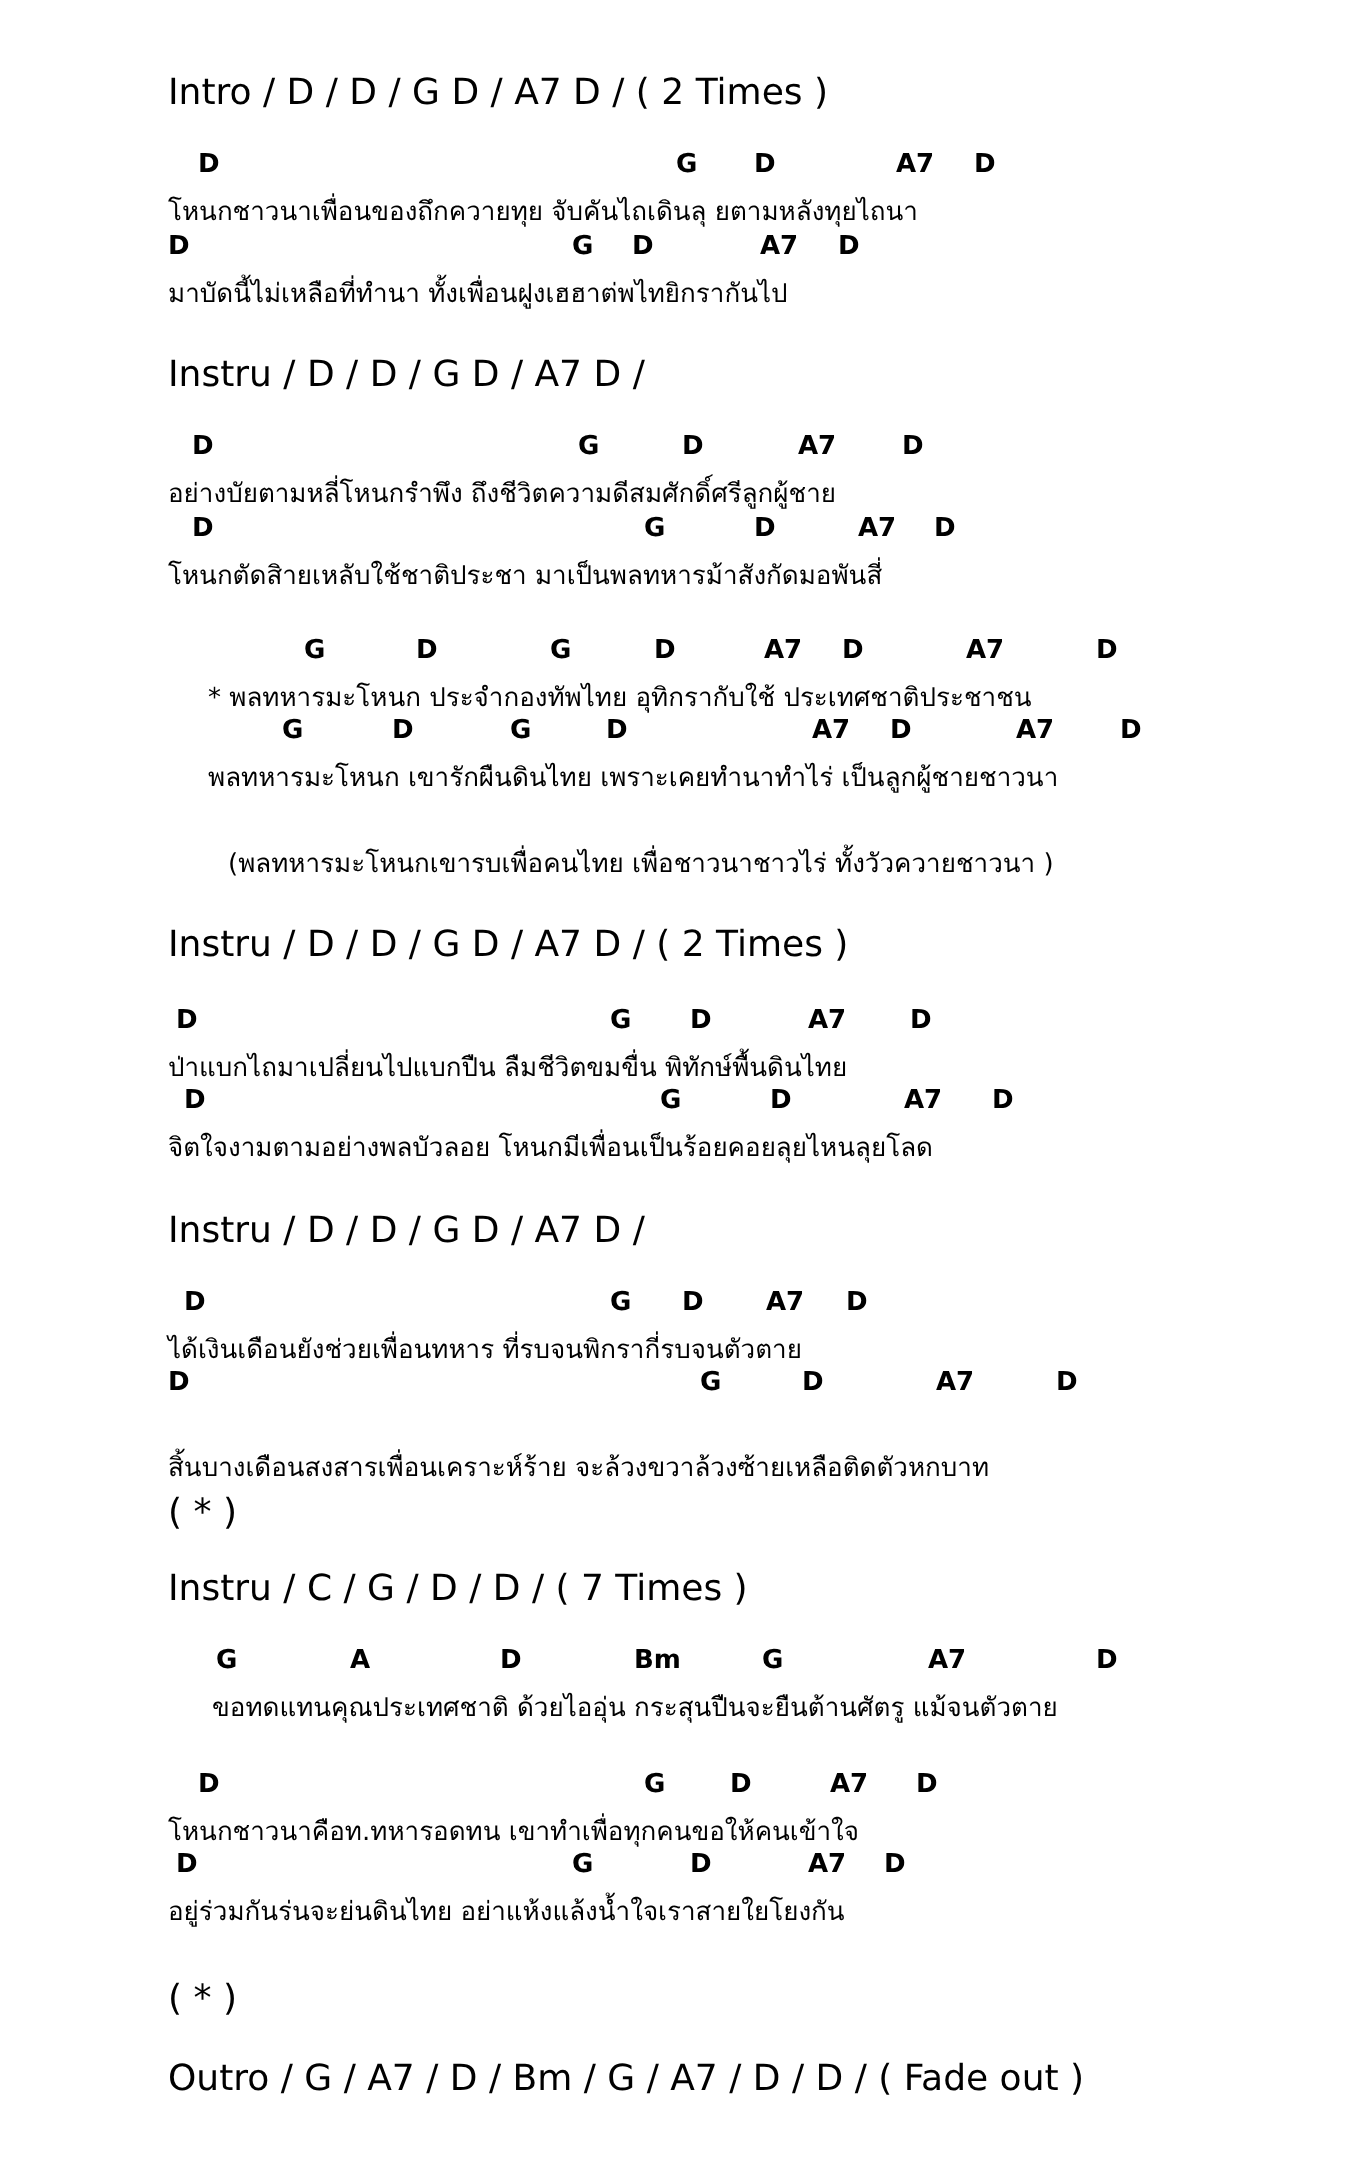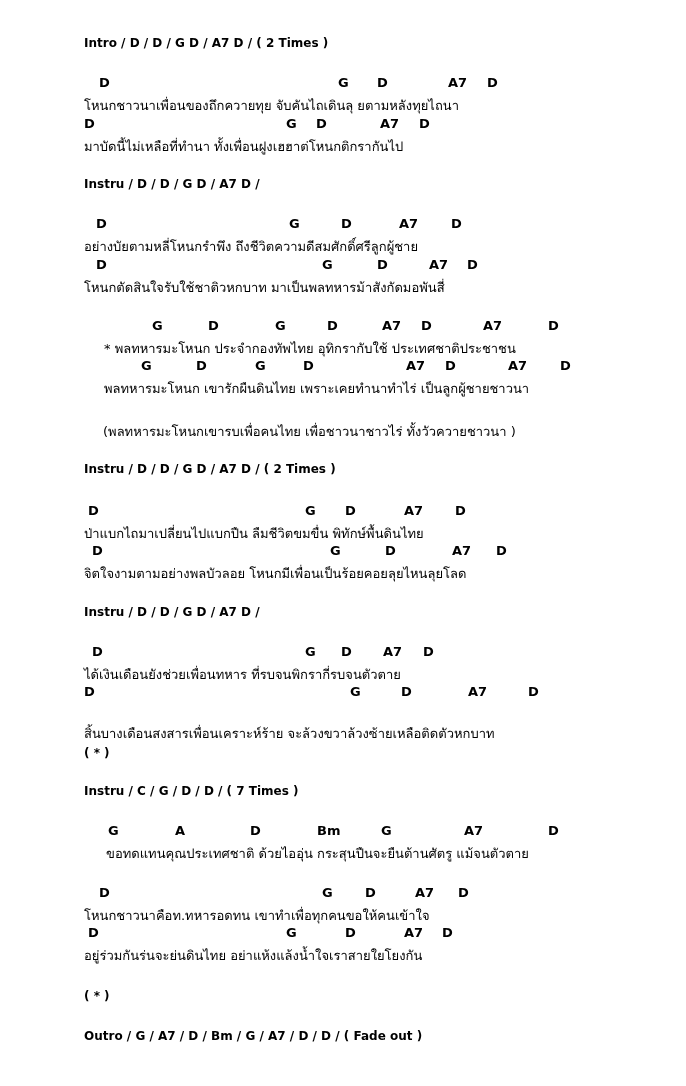--- a/index.html
+++ b/index.html
@@ -1,19 +1,19 @@
 <!DOCTYPE html>
 <html><head>
   <meta charset="utf-8">
   <style>
     html, body { margin: 0; padding: 0; background: #ffffff; }
     body { width: 686px; height: 1086px; position: relative; overflow: hidden;
       font-family: "DejaVu Sans", "Liberation Sans", sans-serif; color: #000; }
     .line { position: absolute; left: 0; white-space: nowrap; }
-    .hdr { font-weight: bold; font-size: 12px; }
+    .hdr { font-weight: normal; font-size: 18px; }
     .lyric { font-size: 13px; }
     .chord { position: absolute; font-weight: bold; font-size: 13px; white-space: nowrap; }
   </style>
 </head>
 <body>
 
 <div>
   <div class="line hdr" style="left:84px;top:36px">Intro  / D / D / G D / A7 D / ( 2 Times )</div>
 
   <div class="line" style="top:75px;height:16px">
@@ -24,40 +24,40 @@
       <span class="chord" style="left: 487px; top: 0px;">D</span>
     </div>
   <div class="line lyric" style="left:84px;top:95px">โหนกชาวนาเพื่อนของถึกควายทุย จับคันไถเดินลุ ยตามหลังทุยไถนา</div>
   <div class="line" style="top:116px;height:16px">
       <span class="chord" style="left: 84px; top: 0px;">D</span>
       <span class="chord" style="left: 286px; top: 0px;">G</span>
       <span class="chord" style="left: 316px; top: 0px;">D</span>
       <span class="chord" style="left: 380px; top: 0px;">A7</span>
       <span class="chord" style="left: 419px; top: 0px;">D</span>
     </div>
-  <div class="line lyric" style="left:84px;top:136px">มาบัดนี้ไม่เหลือที่ทำนา ทั้งเพื่อนฝูงเฮฮาต่โหนกติกรากันไป</div>
+  <div class="line lyric" style="left:84px;top:136px">มาบัดนี้ไม่เหลือที่ทำนา ทั้งเพื่อนฝูงเฮฮาต่พไทยิกรากันไป</div>
 
   <div class="line hdr" style="left:84px;top:177px">Instru  / D / D / G D / A7 D /</div>
 
   <div class="line" style="top:216px;height:16px">
       <span class="chord" style="left: 96px; top: 0px;">D</span>
       <span class="chord" style="left: 289px; top: 0px;">G</span>
       <span class="chord" style="left: 341px; top: 0px;">D</span>
       <span class="chord" style="left: 399px; top: 0px;">A7</span>
       <span class="chord" style="left: 451px; top: 0px;">D</span>
     </div>
   <div class="line lyric" style="left:84px;top:236px">อย่างบัยตามหลี่โหนกรำพึง ถึงชีวิตความดีสมศักดิ์ศรีลูกผู้ชาย</div>
   <div class="line" style="top:257px;height:16px">
       <span class="chord" style="left: 96px; top: 0px;">D</span>
       <span class="chord" style="left: 322px; top: 0px;">G</span>
       <span class="chord" style="left: 377px; top: 0px;">D</span>
       <span class="chord" style="left: 429px; top: 0px;">A7</span>
       <span class="chord" style="left: 467px; top: 0px;">D</span>
     </div>
-  <div class="line lyric" style="left:84px;top:277px">โหนกตัดสินใจรับใช้ชาติวหกบาท  มาเป็นพลทหารม้าสังกัดมอพันสี่</div>
+  <div class="line lyric" style="left:84px;top:277px">โหนกตัดสิายเหลับใช้ชาติประชา  มาเป็นพลทหารม้าสังกัดมอพันสี่</div>
 
   <div class="line" style="top:318px;height:16px">
       <span class="chord" style="left: 152px; top: 0px;">G</span>
       <span class="chord" style="left: 208px; top: 0px;">D</span>
       <span class="chord" style="left: 275px; top: 0px;">G</span>
       <span class="chord" style="left: 327px; top: 0px;">D</span>
       <span class="chord" style="left: 382px; top: 0px;">A7</span>
       <span class="chord" style="left: 421px; top: 0px;">D</span>
       <span class="chord" style="left: 483px; top: 0px;">A7</span>
       <span class="chord" style="left: 548px; top: 0px;">D</span>
@@ -67,21 +67,21 @@
       <span class="chord" style="left: 141px; top: 0px;">G</span>
       <span class="chord" style="left: 196px; top: 0px;">D</span>
       <span class="chord" style="left: 255px; top: 0px;">G</span>
       <span class="chord" style="left: 303px; top: 0px;">D</span>
       <span class="chord" style="left: 406px; top: 0px;">A7</span>
       <span class="chord" style="left: 445px; top: 0px;">D</span>
       <span class="chord" style="left: 508px; top: 0px;">A7</span>
       <span class="chord" style="left: 560px; top: 0px;">D</span>
     </div>
   <div class="line lyric" style="left:104px;top:378px">พลทหารมะโหนก เขารักผืนดินไทย เพราะเคยทำนาทำไร่ เป็นลูกผู้ชายชาวนา</div>
-  <div class="line lyric" style="left:103px;top:421px">(พลทหารมะโหนกเขารบเพื่อคนไทย เพื่อชาวนาชาวไร่ ทั้งวัวควายชาวนา )</div>
+  <div class="line lyric" style="left:114px;top:421px">(พลทหารมะโหนกเขารบเพื่อคนไทย เพื่อชาวนาชาวไร่ ทั้งวัวควายชาวนา )</div>
 
   <div class="line hdr" style="left:84px;top:462px">Instru  / D / D / G D / A7 D / ( 2 Times )</div>
 
   <div class="line" style="top:503px;height:16px">
       <span class="chord" style="left: 88px; top: 0px;">D</span>
       <span class="chord" style="left: 305px; top: 0px;">G</span>
       <span class="chord" style="left: 345px; top: 0px;">D</span>
       <span class="chord" style="left: 404px; top: 0px;">A7</span>
       <span class="chord" style="left: 455px; top: 0px;">D</span>
     </div>

